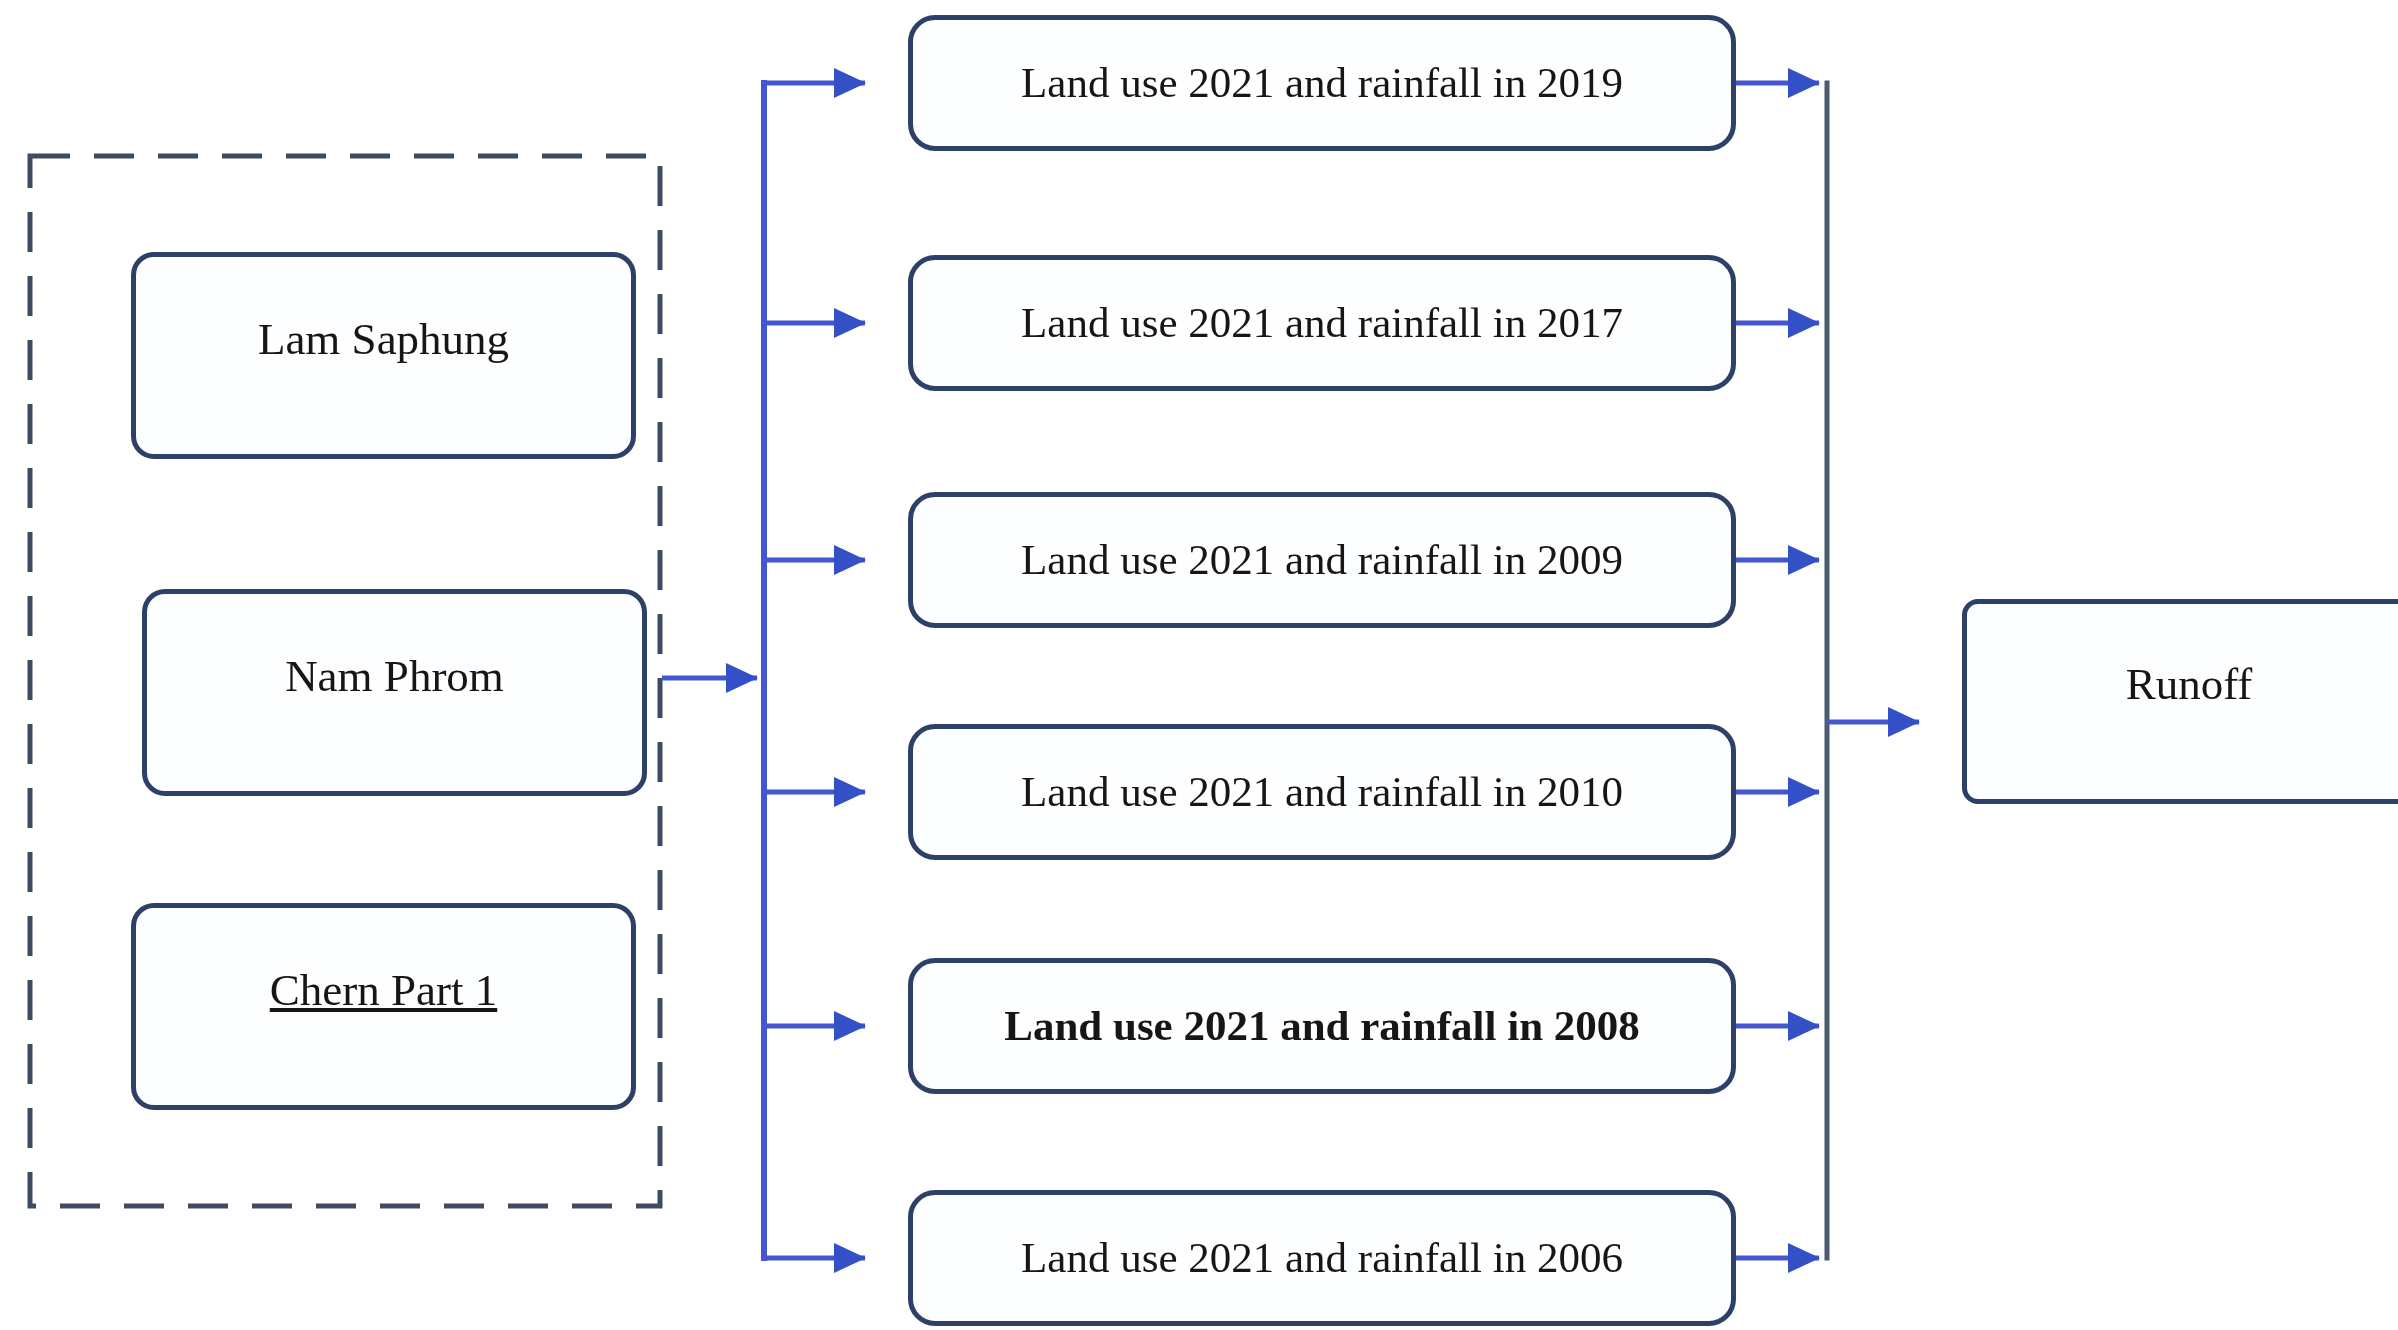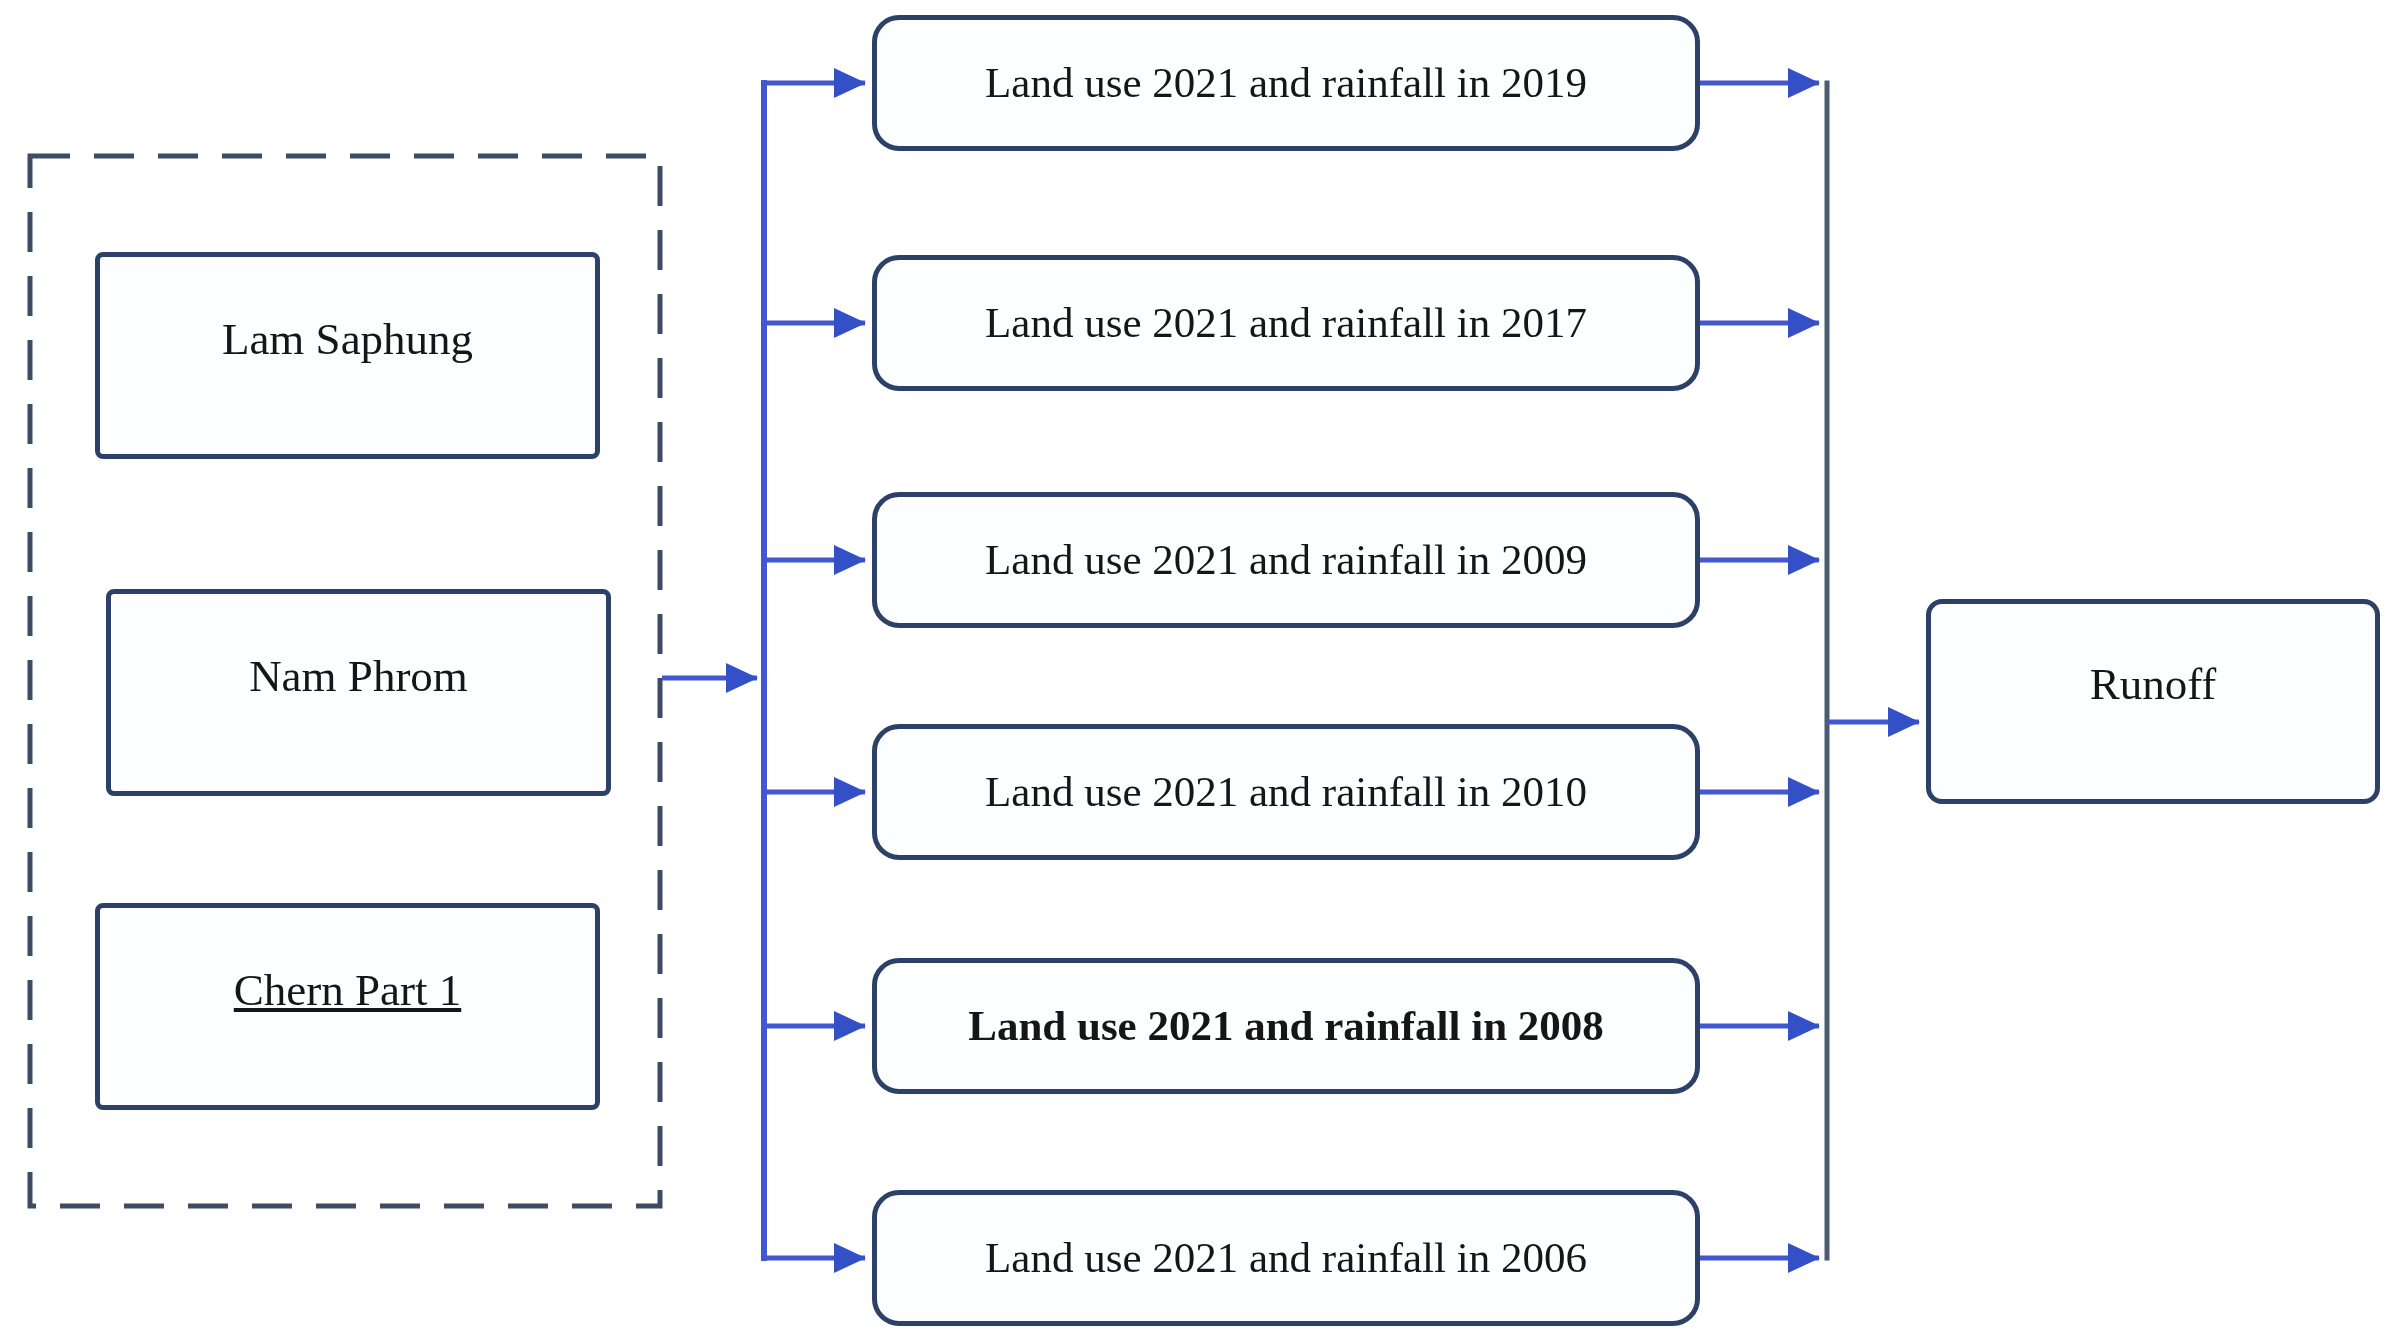--- a/index.html
+++ b/index.html
@@ -24,32 +24,33 @@
     height: 1330px;
     display: block;
   }
   .node {
     position: absolute;
     box-sizing: border-box;
     background: var(--box-fill, #fdfeff);
     border: 5px solid var(--box-border, #2d4168);
     display: flex;
     flex-direction: column;
+    margin-left: 36px;
   }
   .node .lbl {
     display: block;
     text-align: center;
     white-space: nowrap;
     line-height: 1.1;
   }
   
   .node.tall {
     width: 505px;
     height: 207px;
-    border-radius: 8px;
+    border-radius: 23px;
     justify-content: flex-start;
     padding-top: 58px;
     font-size: 45px;
   }
   .node.scenario {
     left: 872px;
     width: 828px;
     height: 136px;
     border-radius: 27px;
     justify-content: center;

